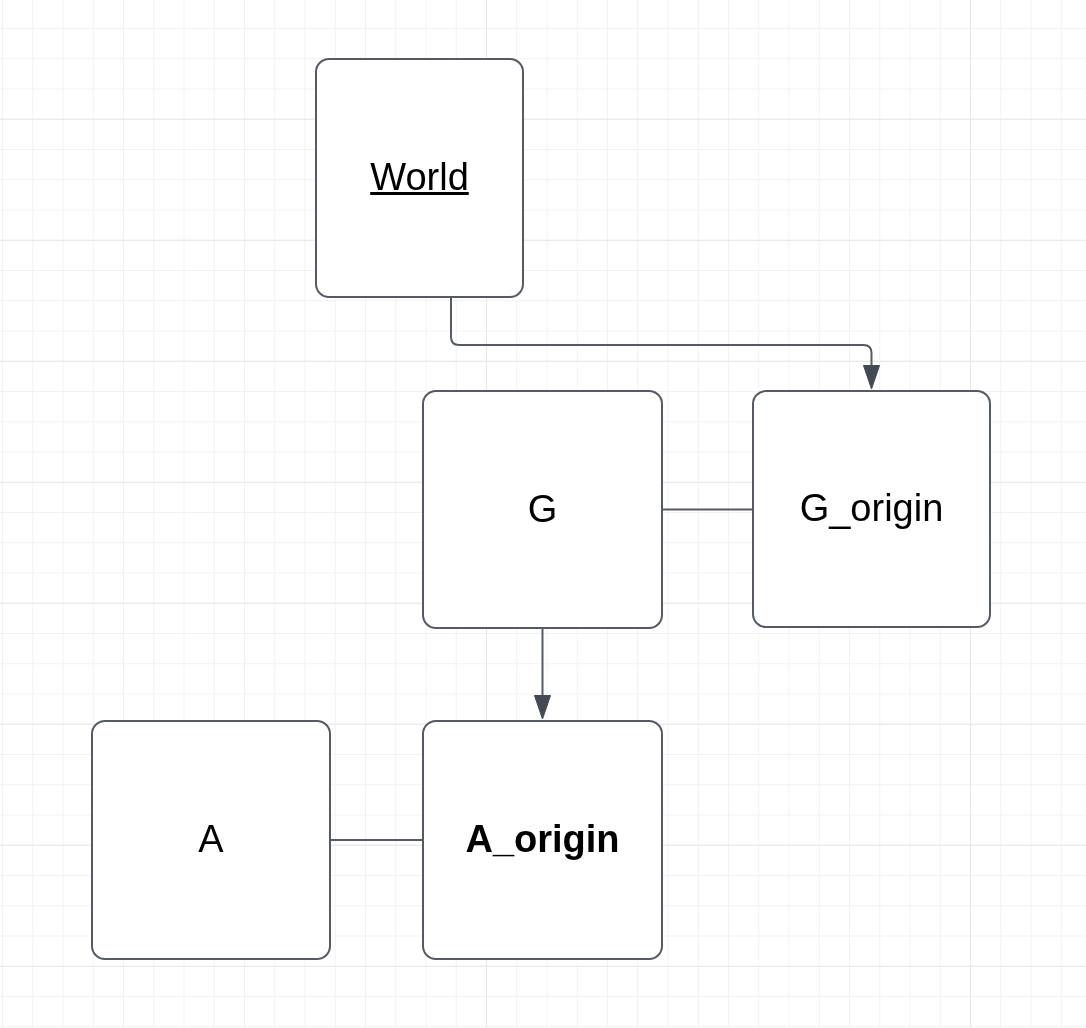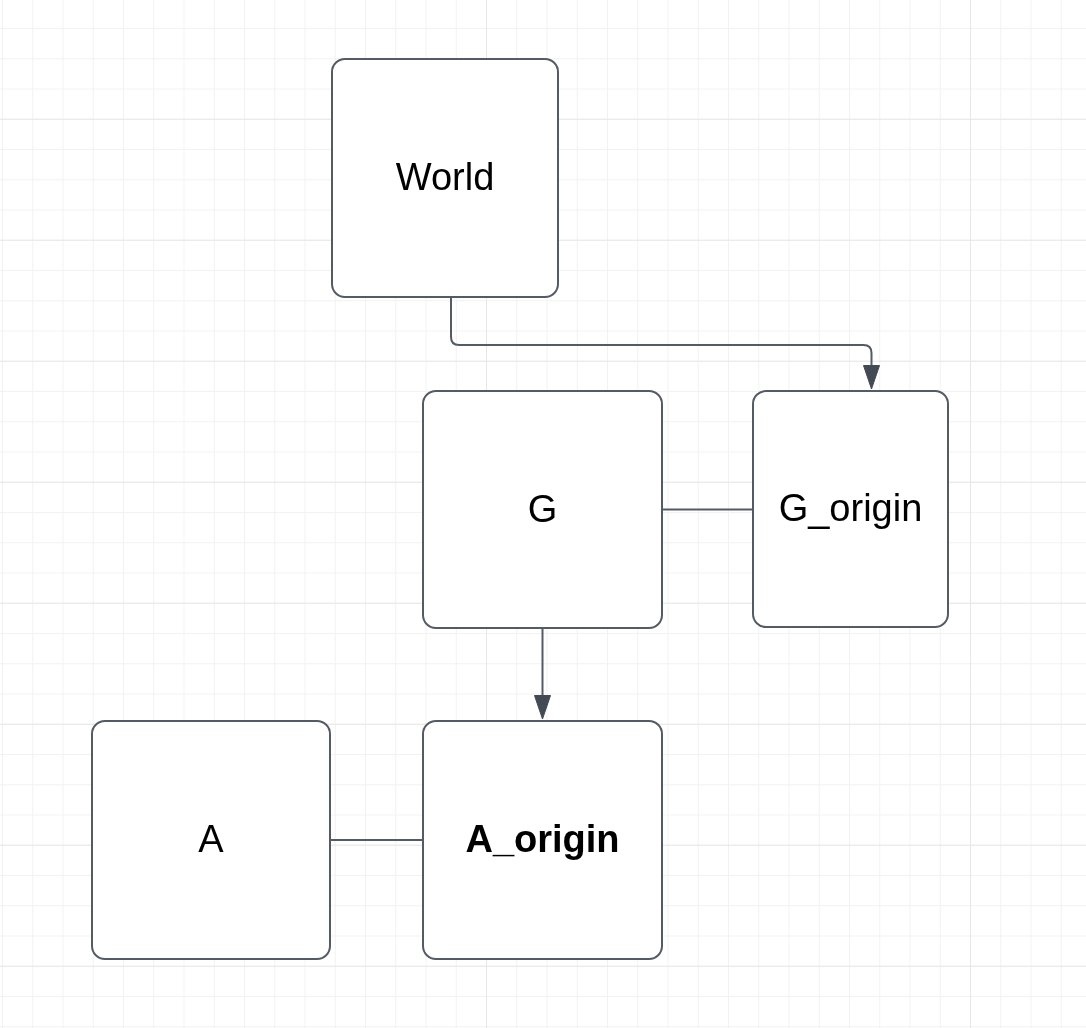--- a/index.html
+++ b/index.html
@@ -42,23 +42,23 @@
     align-items: center;
     justify-content: center;
     z-index: 2;
   }
   .node-label {
     font-size: 38px;
     line-height: 1.2;
     color: #000000;
     white-space: nowrap;
   }
-  .node-world    { left: 331px; top:  58px; width: 228px; height: 240px; }
+  .node-world    { left: 315px; top:  58px; width: 209px; height: 240px; text-decoration: underline; }
   .node-g        { left: 422px; top: 390px; width: 241px; height: 239px; }
-  .node-g-origin { left: 752px; top: 390px; width: 197px; height: 238px; }
+  .node-g-origin { left: 752px; top: 390px; width: 239px; height: 238px; }
   .node-a        { left:  91px; top: 720px; width: 240px; height: 240px; }
   .node-a-origin { left: 422px; top: 720px; width: 241px; height: 240px; font-weight: bold; }
 </style>
 </head>
 <body>
 
 <div class="canvas">
 
   <svg class="edges-layer" viewBox="0 0 1086 1028" xmlns="http://www.w3.org/2000/svg">
 

